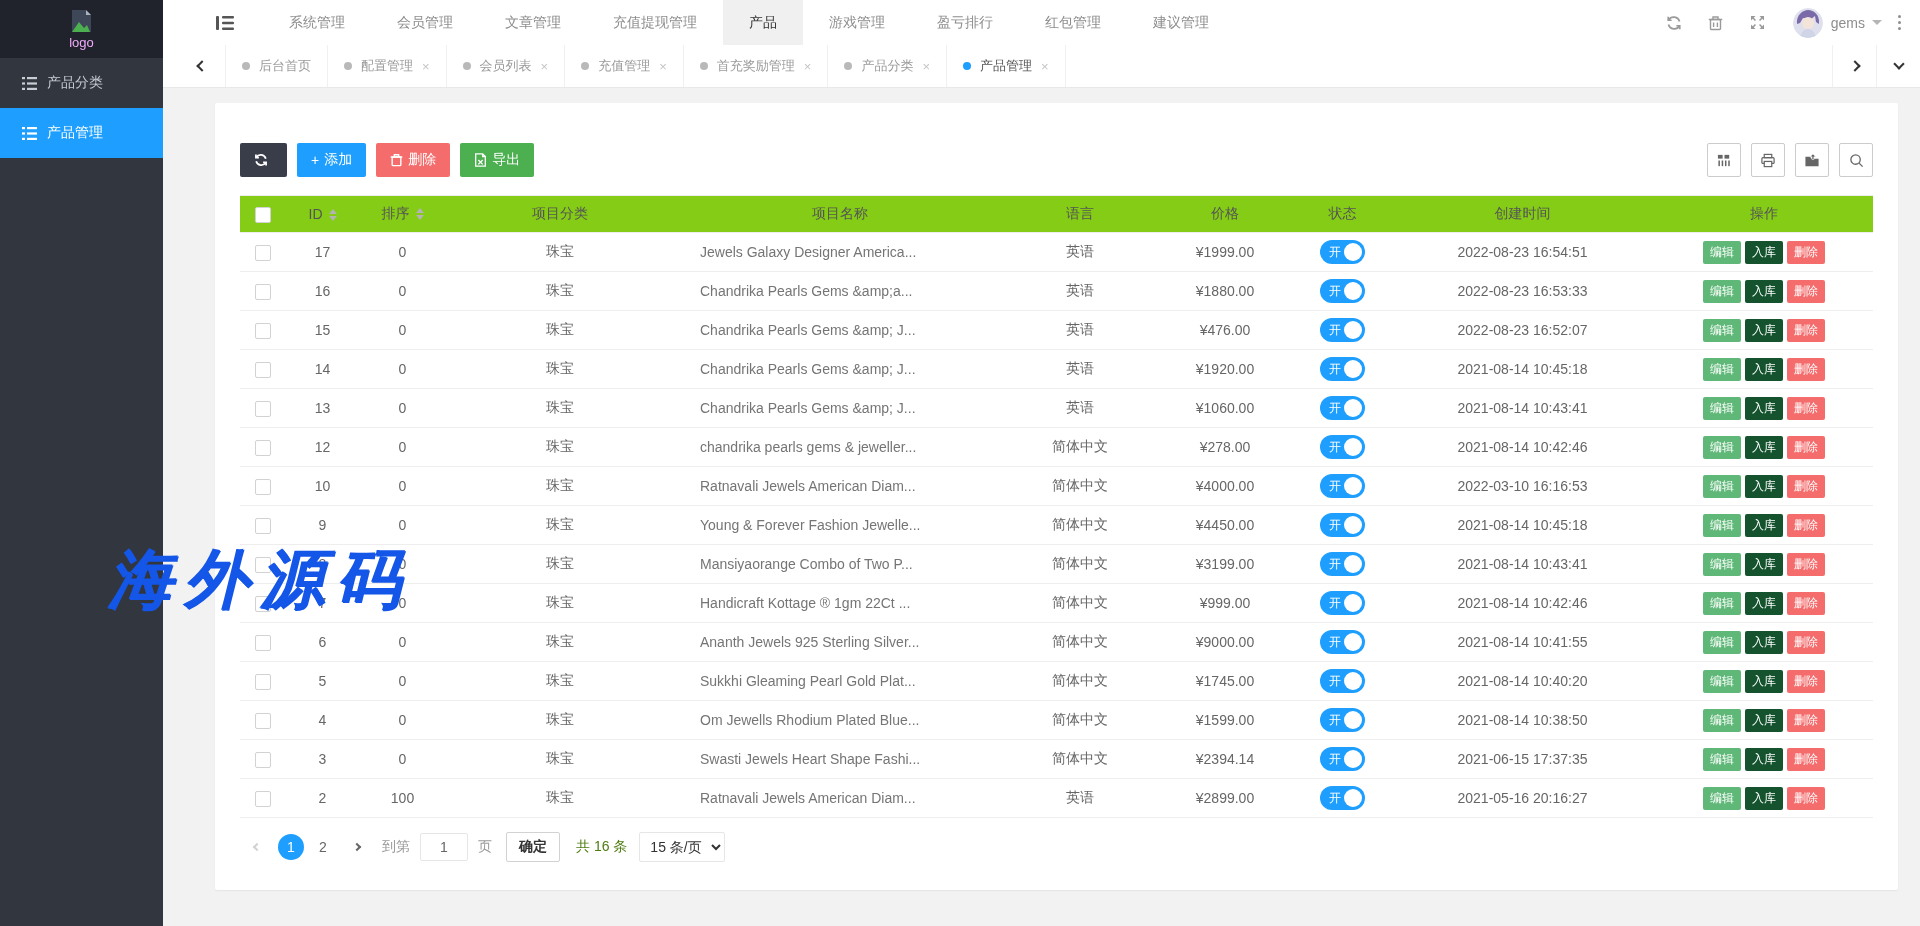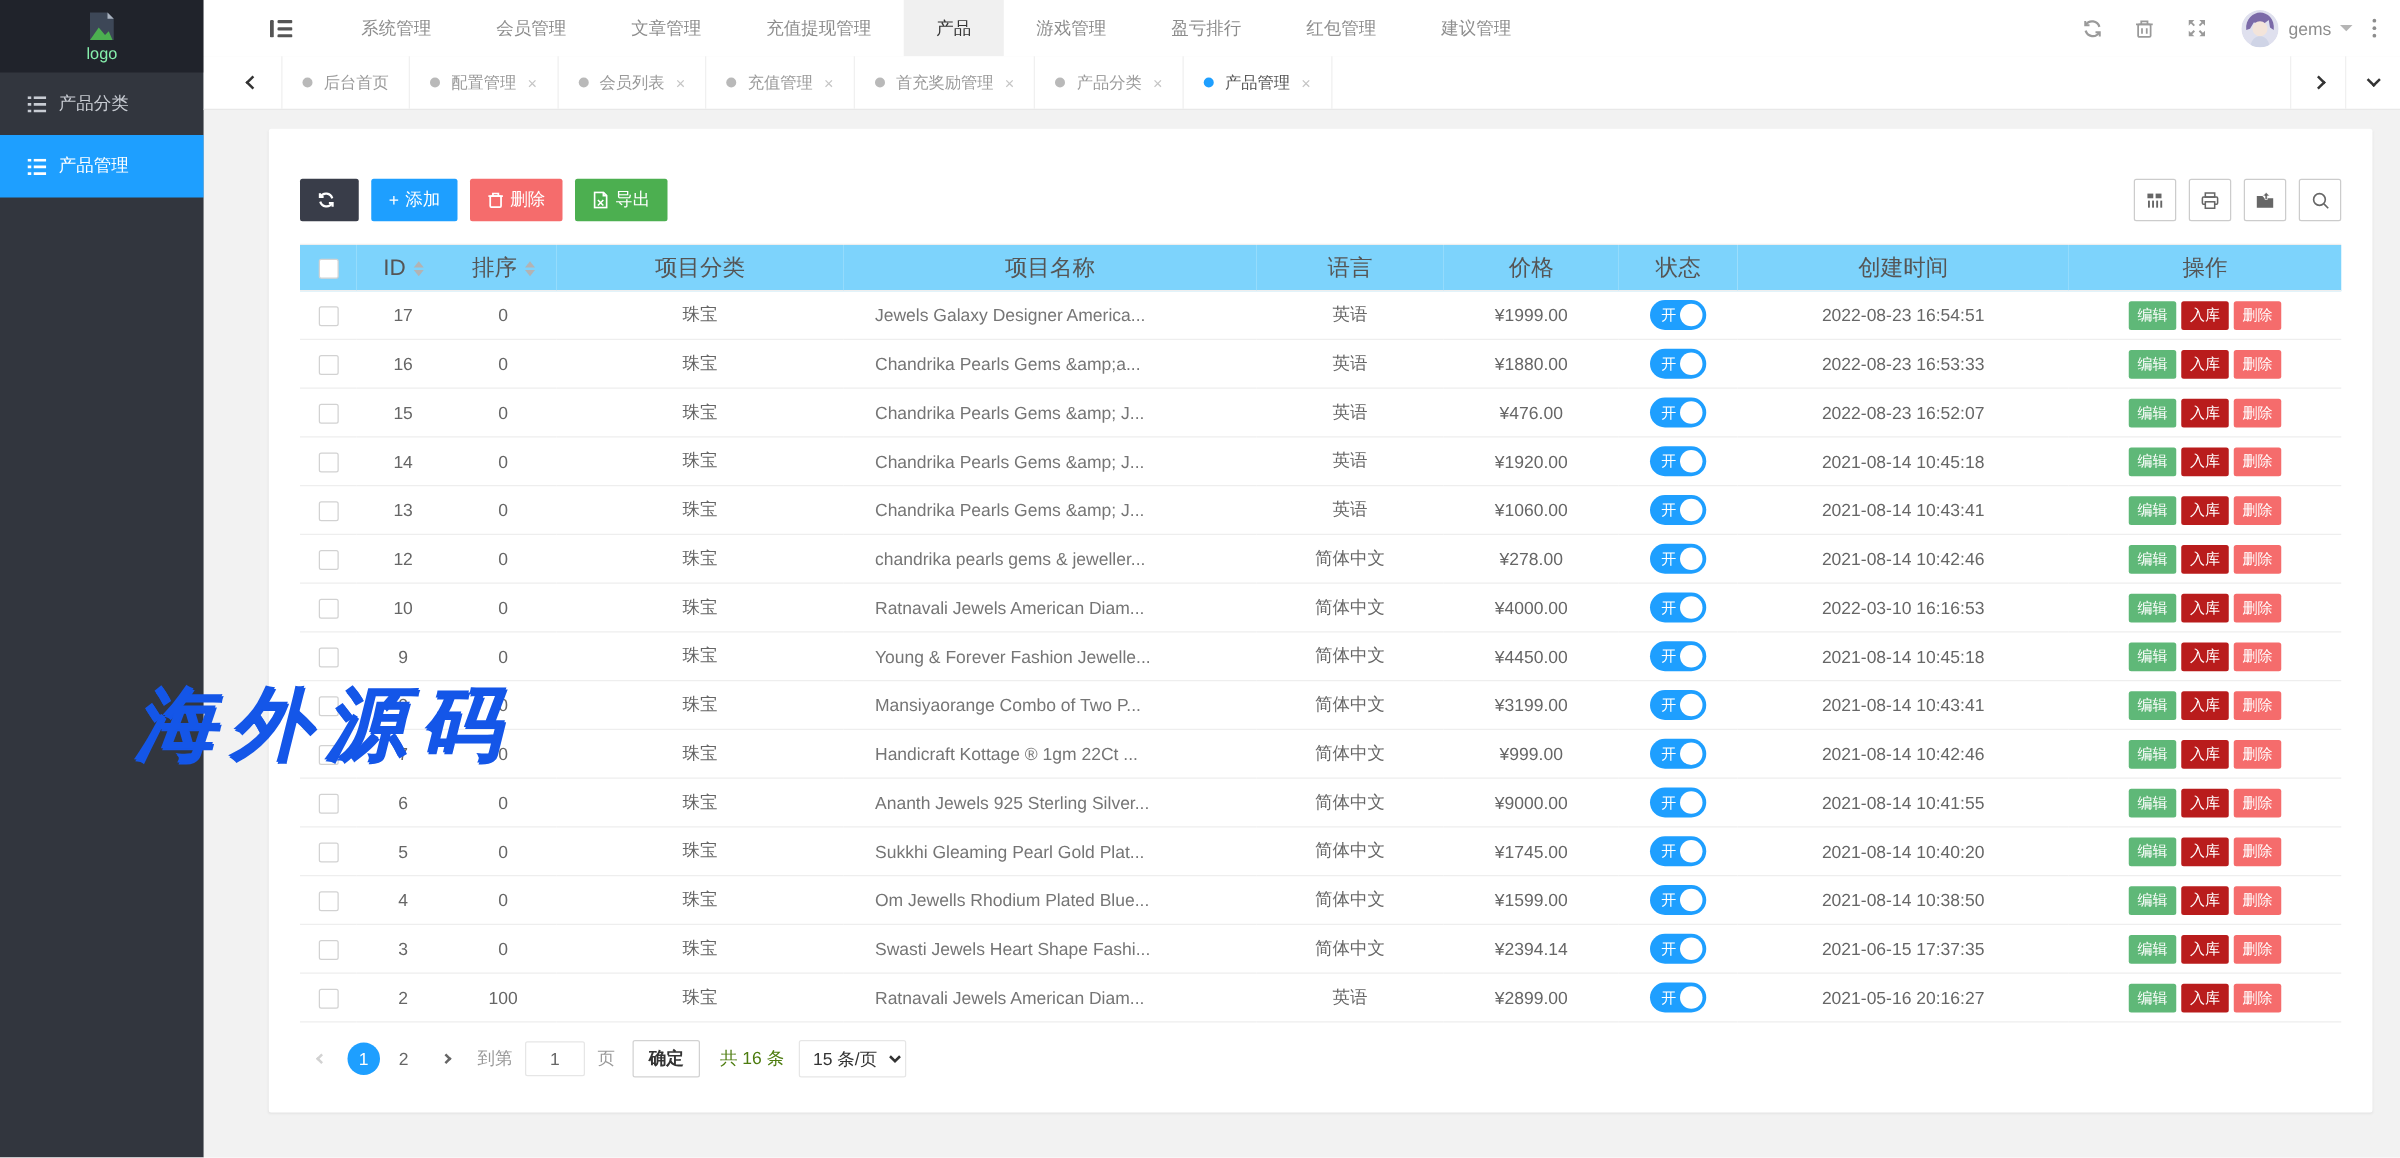--- a/index.html
+++ b/index.html
@@ -2,21 +2,21 @@
 <html><head>
 <meta charset="utf-8">
 <style>
   * { margin:0; padding:0; box-sizing:border-box; }
   html,body { width:1920px; height:926px; overflow:hidden; }
   body { font-family:"Liberation Sans","DejaVu Sans",sans-serif; font-size:14px; color:#666; background:#f2f2f2; display:flex; }
 
   
   .sidebar { width:163px; background:#32363E; flex-shrink:0; display:flex; flex-direction:column; }
   .logo-box { height:58px; background:#20232B; display:flex; flex-direction:column; align-items:center; justify-content:center; }
-  .logo-box .logo-alt { color:#86efac; font-size:13px; margin-top:1px; }
+  .logo-box .logo-alt { color:#f0abfc; font-size:13px; margin-top:1px; }
   .side-item { height:50px; display:flex; align-items:center; padding-left:22px; color:#c8ccd3; cursor:pointer; font-size:14px; }
   .side-item.active { background:#1E9FFF; color:#fff; }
   .side-item .li-icon { margin-right:10px; display:inline-flex; }
 
   
   .main { flex:1; display:flex; flex-direction:column; background:#f2f2f2; min-width:0; }
 
   
   .topbar { height:45px; background:#fff; display:flex; align-items:center; flex-shrink:0; }
   .hamburger { margin-left:42px; width:40px; height:45px; display:flex; align-items:center; justify-content:center; cursor:pointer; color:#555; }
@@ -59,36 +59,36 @@
   .btn svg, .btn .plus { margin-right:5px; }
   .btn-dark { background:#393D49; padding:0 14px; }
   .btn-blue { background:#1E9FFF; }
   .btn-red { background:#F56C6C; }
   .btn-green { background:#4CAF50; }
   .mini-tools { margin-left:auto; display:flex; gap:10px; }
   .tool-sq { width:34px; height:34px; border:1px solid #ccc; border-radius:2px; background:#fff; display:flex; align-items:center; justify-content:center; color:#666; cursor:pointer; }
 
   
   table { width:100%; border-collapse:collapse; table-layout:fixed; }
-  thead th { background:#7dd3fc; height:37px; font-weight:normal; color:#555; font-size:18px; border:1px solid #eee; border-left:none; border-right:none; }
+  thead th { background:#84cc16; height:37px; font-weight:normal; color:#555; font-size:14px; border:1px solid #eee; border-left:none; border-right:none; }
   tbody td { height:39px; border-bottom:1px solid #eee; text-align:center; color:#666; font-size:14px; }
   td.c-name { text-align:left; padding-left:25px; color:#757575; white-space:nowrap; overflow:hidden; }
   .sort-carets { display:inline-flex; flex-direction:column; margin-left:6px; vertical-align:middle; gap:2px; }
   .sort-carets i { width:0; height:0; border-left:4px solid transparent; border-right:4px solid transparent; display:block; }
   .sort-carets .up { border-bottom:5px solid #b3b3b3; }
   .sort-carets .dn { border-top:5px solid #b3b3b3; }
   .checkbox { width:16px; height:16px; border:1px solid #d2d2d2; border-radius:2px; background:#fff; display:inline-block; vertical-align:middle; cursor:pointer; }
 
   .toggle { width:45px; height:24px; border-radius:12px; background:#1E9FFF; display:inline-flex; align-items:center; position:relative; cursor:pointer; }
   .toggle .t-label { color:#fff; font-size:12px; margin-left:9px; }
   .toggle .knob { position:absolute; right:3px; top:3px; width:18px; height:18px; border-radius:50%; background:#fff; }
 
   .btn-mini { display:inline-block; padding:3px 7px; border-radius:2px; color:#fff; font-size:12px; cursor:pointer; margin:0 2px; white-space:nowrap; }
   .bm-edit { background:#5FB878; }
-  .bm-in { background:#b91c1c; }
+  .bm-in { background:#14532d; }
   .bm-del { background:#F56C6C; }
 
   
   .pager { display:flex; align-items:center; margin-top:14px; padding-left:2px; gap:6px; }
   .pg-arrow { width:30px; height:30px; display:flex; align-items:center; justify-content:center; color:#666; cursor:pointer; }
   .pg-arrow.disabled { color:#d2d2d2; }
   .pg-num { min-width:26px; height:26px; border-radius:50%; display:flex; align-items:center; justify-content:center; color:#666; cursor:pointer; font-size:14px; }
   .pg-num.current { background:#1E9FFF; color:#fff; }
   .pg-text { color:#999; margin:0 4px; }
   .pg-total { color:#4d7c0f; margin:0 6px; }

